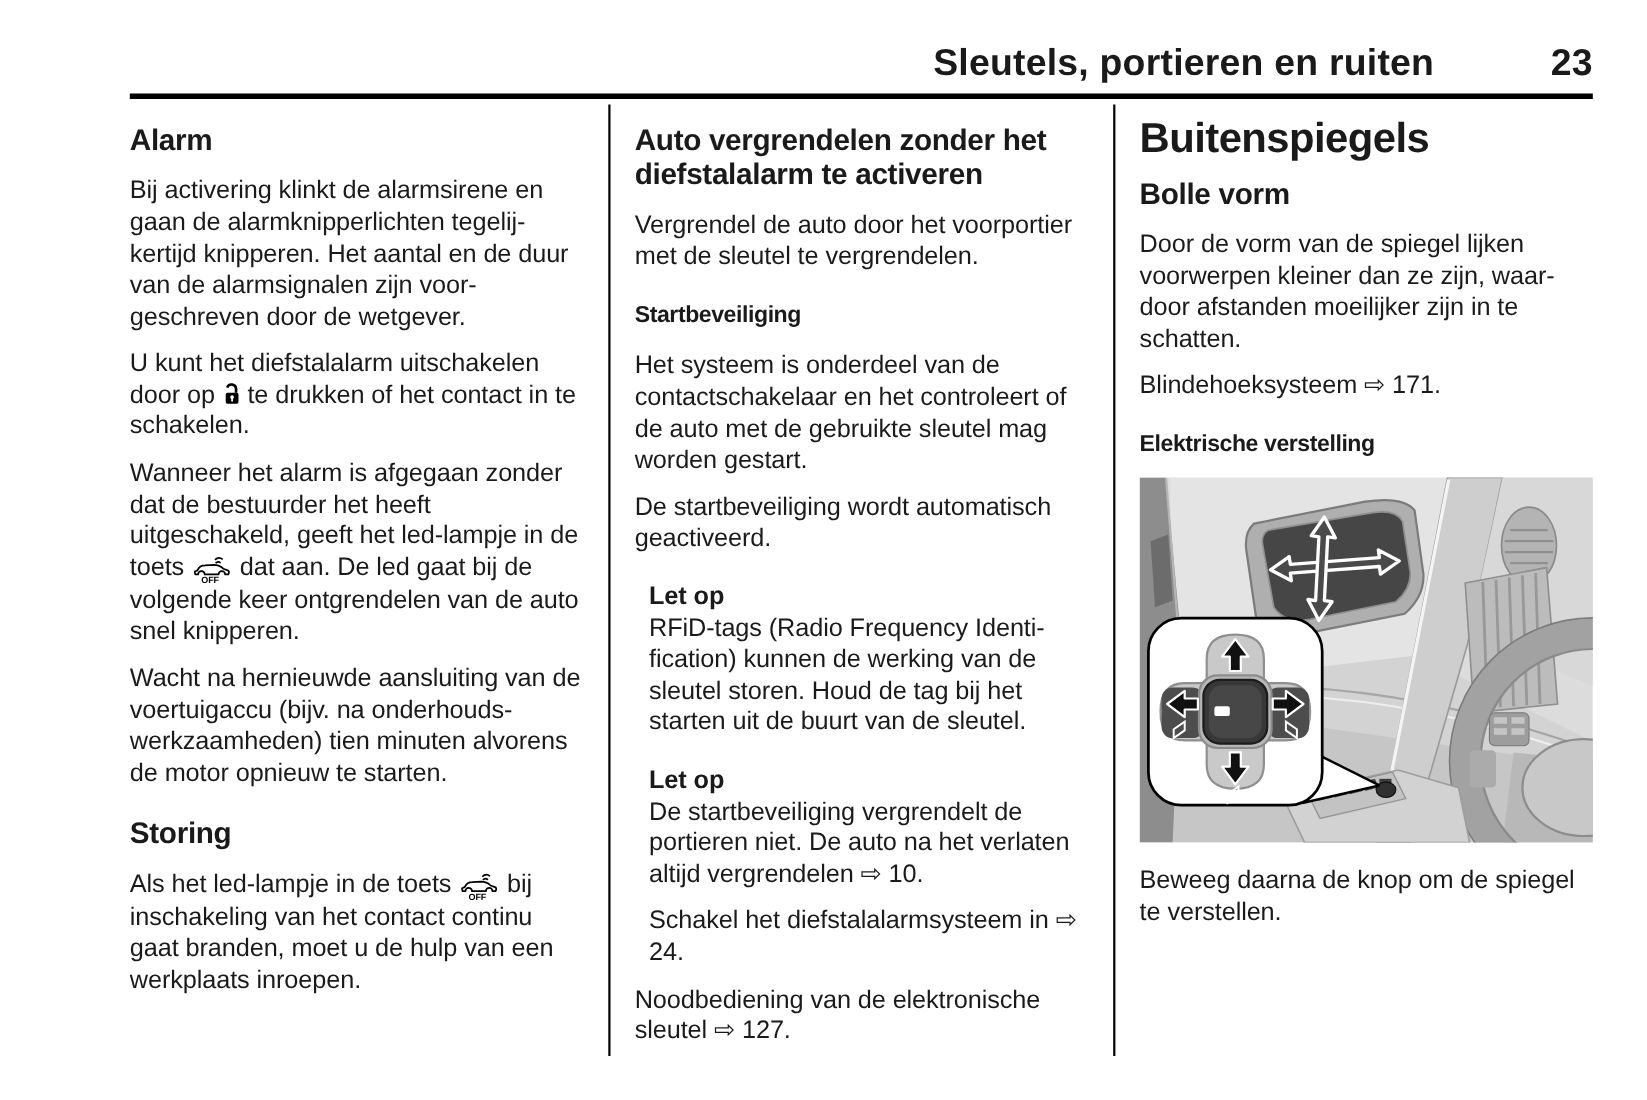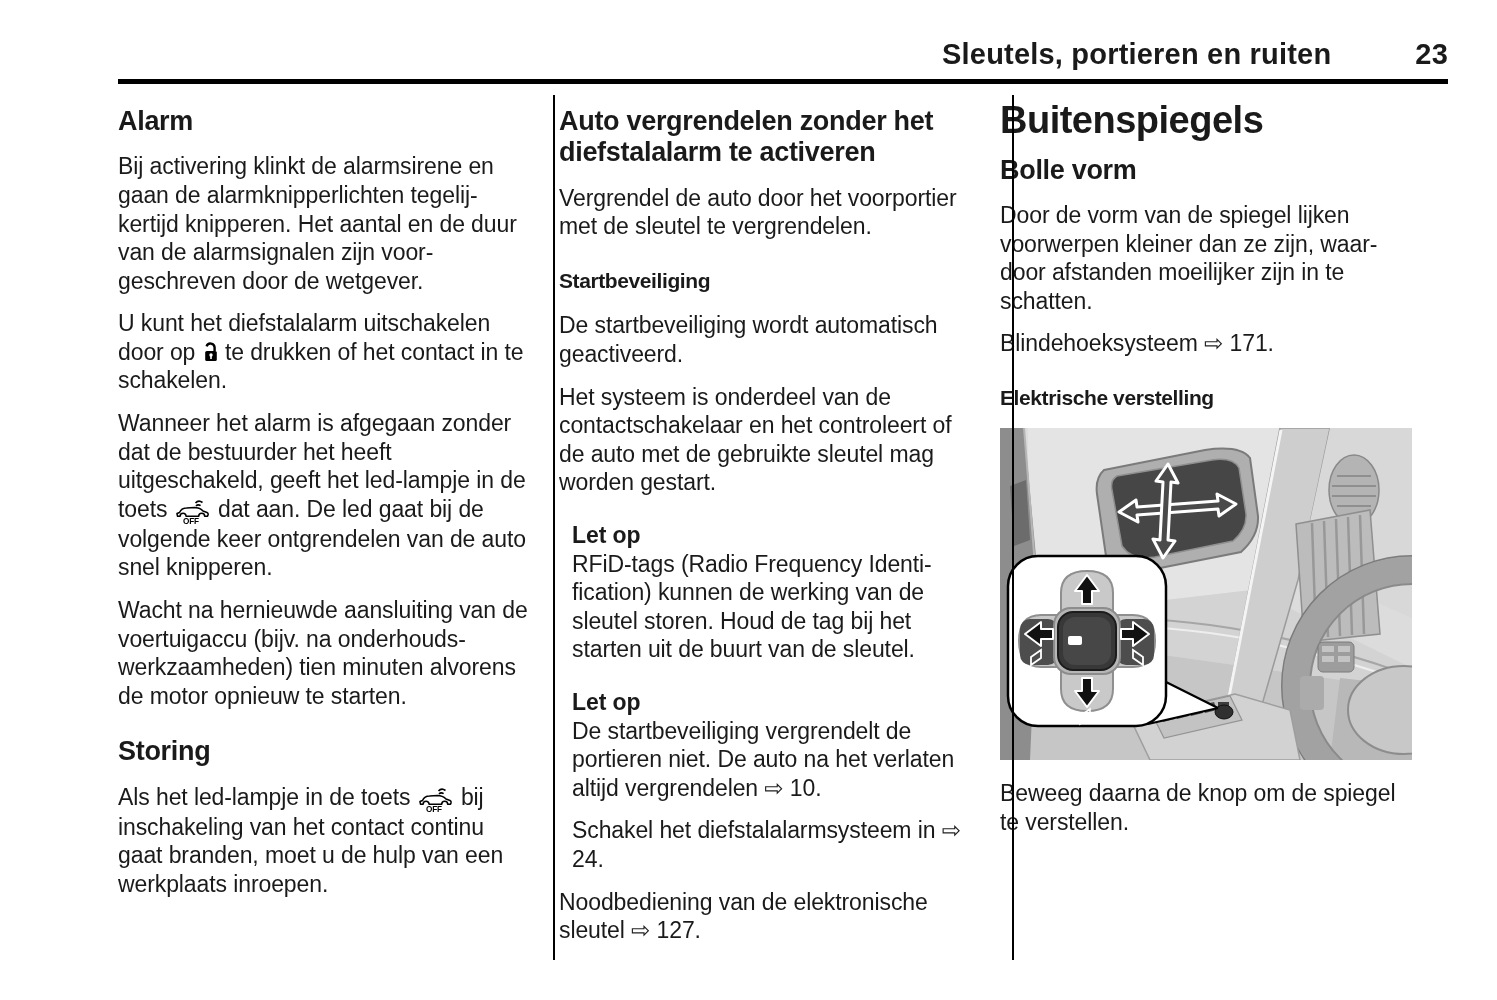--- a/index.html
+++ b/index.html
@@ -15,34 +15,34 @@
   .page {
     position: absolute;
     left: 118px;
     top: 38px;
     width: 1330px;
   }
   .header-row {
     display: flex;
     justify-content: flex-end;
     align-items: baseline;
-    gap: 84px;
-    font-weight: 700;
-    font-size: 29px;
+    gap: 106px;
+    font-weight: 700;
+    font-size: 34px;
     letter-spacing: 0.2px;
   }
   .header-rule {
     height: 5px;
     background: #000;
     margin-top: 8px;
   }
   .columns {
     display: grid;
     grid-template-columns: 412px 412px 412px;
-    column-gap: 29px;
+    column-gap: 47px;
     margin-top: 22px;
   }
   .col {
     font-size: 23px;
     line-height: 28.6px;
     letter-spacing: -0.1px;
   }
   .col p { margin: 0 0 14px 0; }
   .h-md {
     font-size: 27px;
@@ -132,22 +132,22 @@
             </g>
             <path d="M3 15.5 l2.5 -1 q2 -4.5 7 -4.5 l8 -.5 q5 0 8.5 3.5 l4 1.5 q1.5 .6 1 2.5 l-.5 1.2 h-2.8 a3 3 0 0 0 -6 0 h-12.6 a3 3 0 0 0 -6 0 h-2.6 z" fill="none" stroke="#000" stroke-width="1.6" stroke-linejoin="round"></path>
             <text x="17" y="26.2" text-anchor="middle" font-size="8.2" font-weight="bold">OFF</text>
           </svg><span> bij inschakeling van het contact continu gaat branden, moet u de hulp van een werkplaats inroepen.</span></p>
     </div>
 
     <div class="col">
       <div class="h-md">Auto vergrendelen zonder het diefstalalarm te activeren</div>
       <p>Vergrendel de auto door het voorpor­tier met de sleutel te vergrendelen.</p>
       <div class="h-lg">Startbeveiliging</div>
+      <p>Het systeem is onderdeel van de contactschakelaar en het controleert of de auto met de gebruikte sleutel mag worden gestart.</p>
       <p>De startbeveiliging wordt automatisch geactiveerd.</p>
-      <p>Het systeem is onderdeel van de contactschakelaar en het controleert of de auto met de gebruikte sleutel mag worden gestart.</p>
       <div class="note">
         <div class="note-title">Let op</div>
         <p>RFiD-tags (Radio Frequency Identi­fication) kunnen de werking van de sleutel storen. Houd de tag bij het starten uit de buurt van de sleutel.</p>
       </div>
       <div class="note">
         <div class="note-title">Let op</div>
         <p>De startbeveiliging vergrendelt de portieren niet. De auto na het verla­ten altijd vergrendelen ⇨ 10.</p>
         <p>Schakel het diefstalalarmsysteem in ⇨ 24.</p>
       </div>
       <p>Noodbediening van de elektronische sleutel ⇨ 127.</p>

